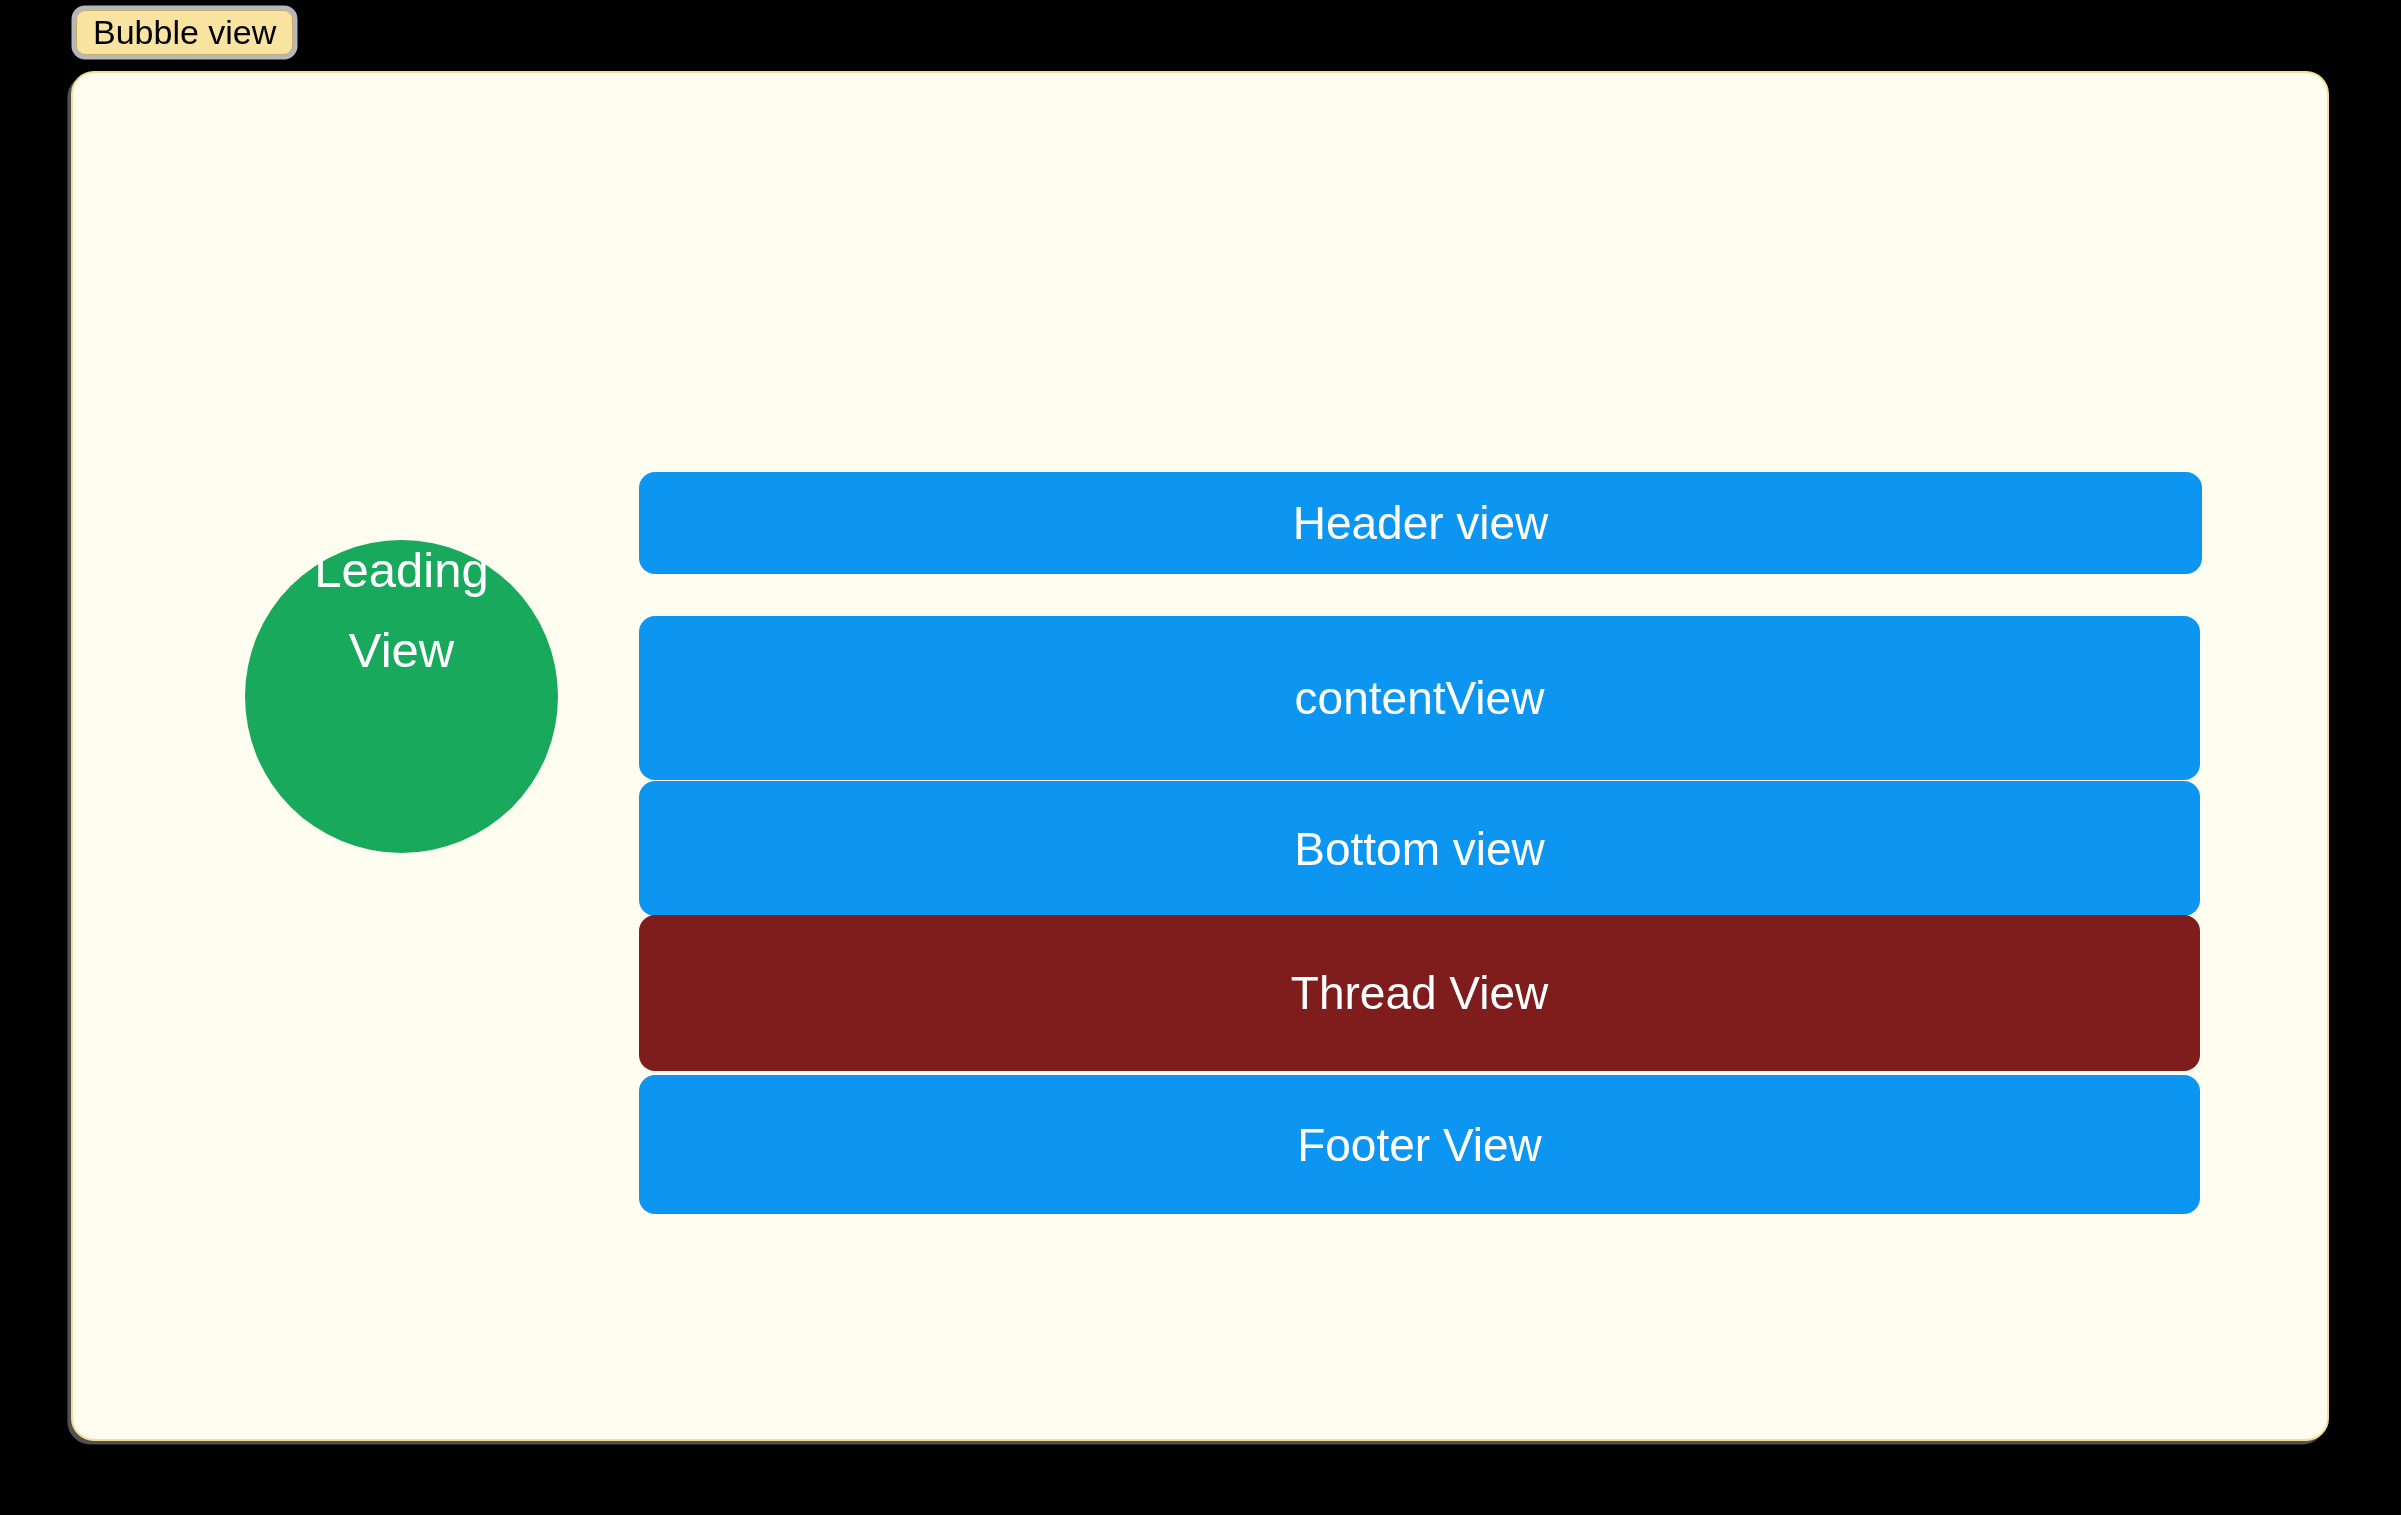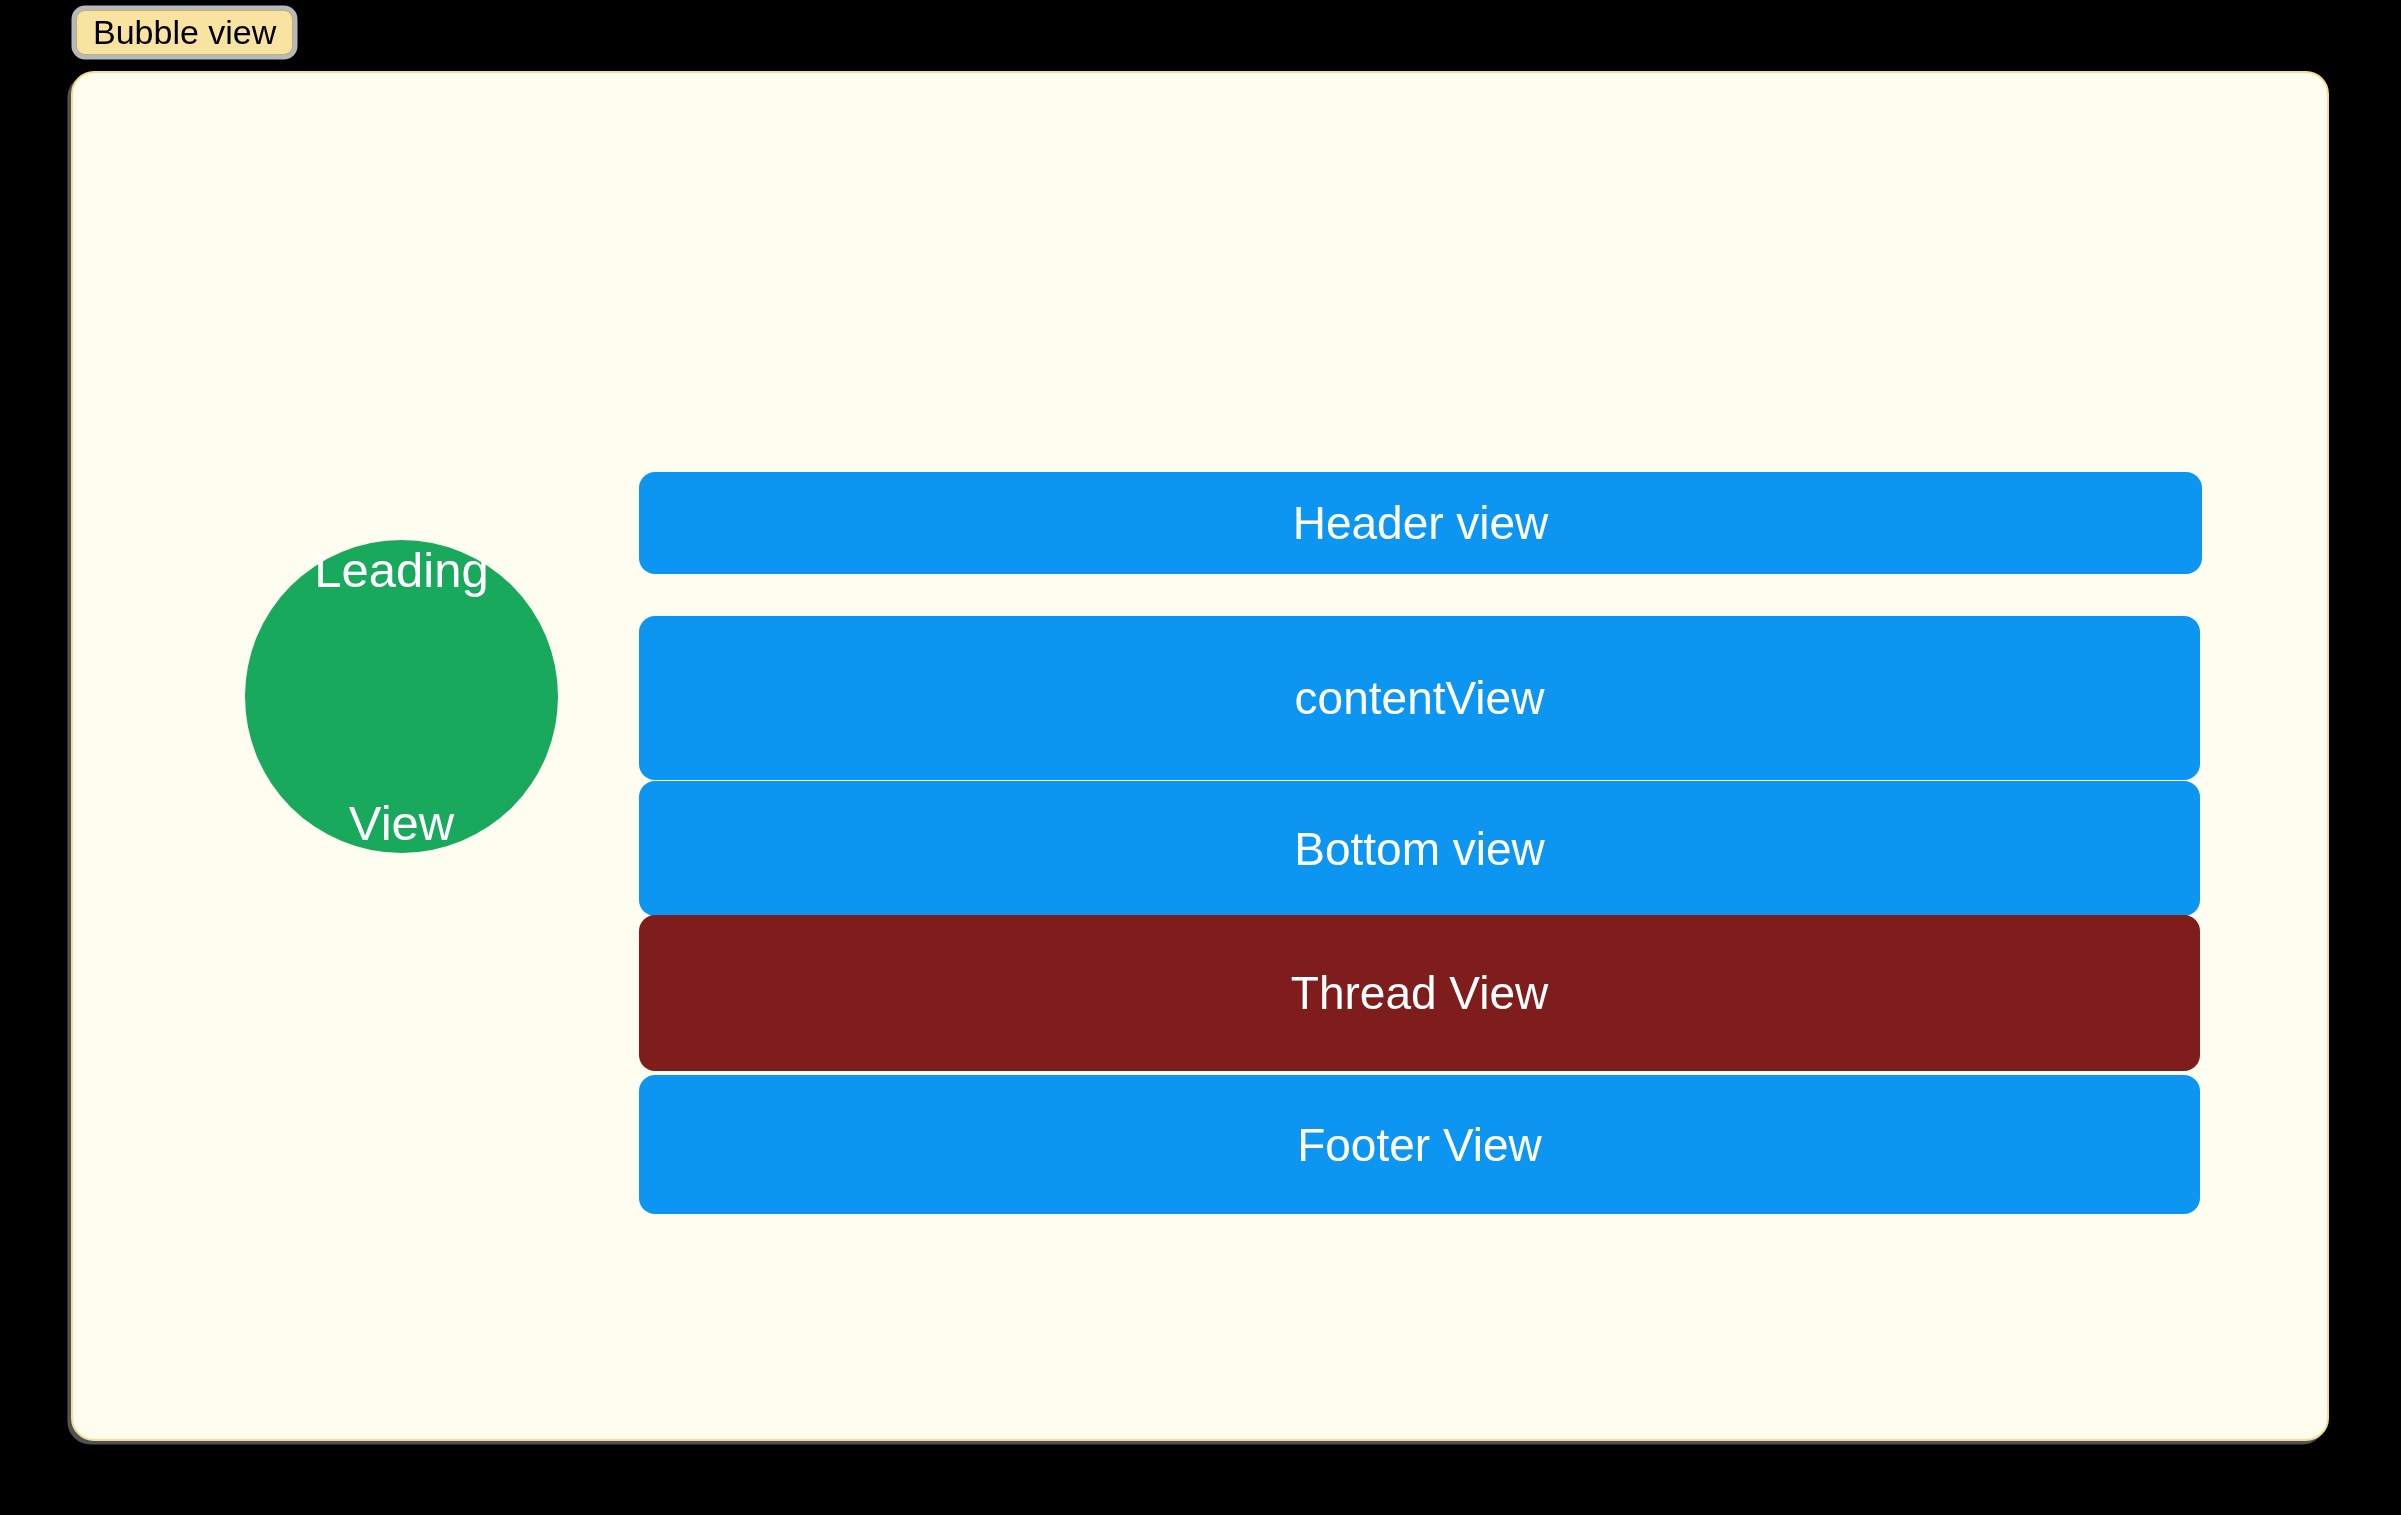--- a/index.html
+++ b/index.html
@@ -54,25 +54,26 @@
   .leading-circle {
     position: absolute;
     left: 172px;
     top: 467px;
     width: 313px;
     height: 313px;
     border-radius: 50%;
     display: flex;
     flex-direction: column;
     align-items: center;
-    justify-content: space-between;
+    justify-content: flex-start;
     color: #FFFFFF;
     font-size: 49px;
     line-height: 60px;
     text-align: center;
+    gap: 20px;
   }
   
   .bar {
     position: absolute;
     left: 566px;
     width: 1561px;
     border-radius: 16px;
     display: flex;
     align-items: center;
     justify-content: center;

